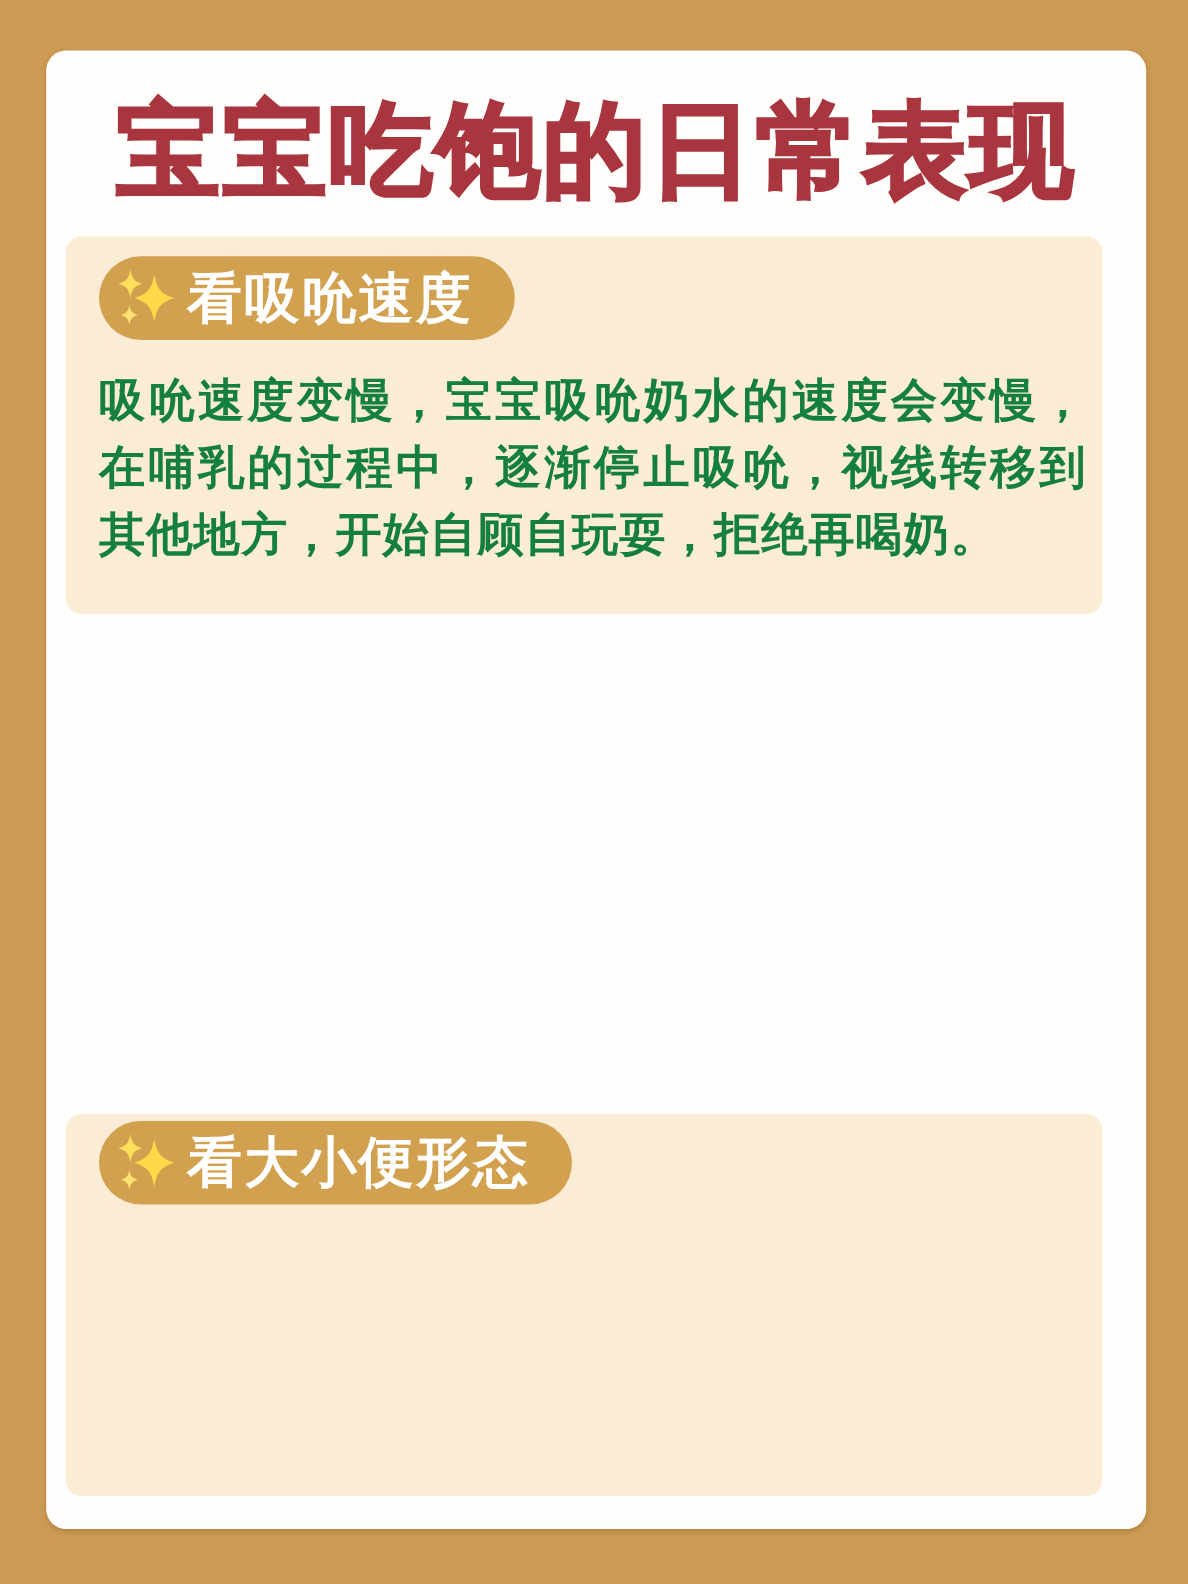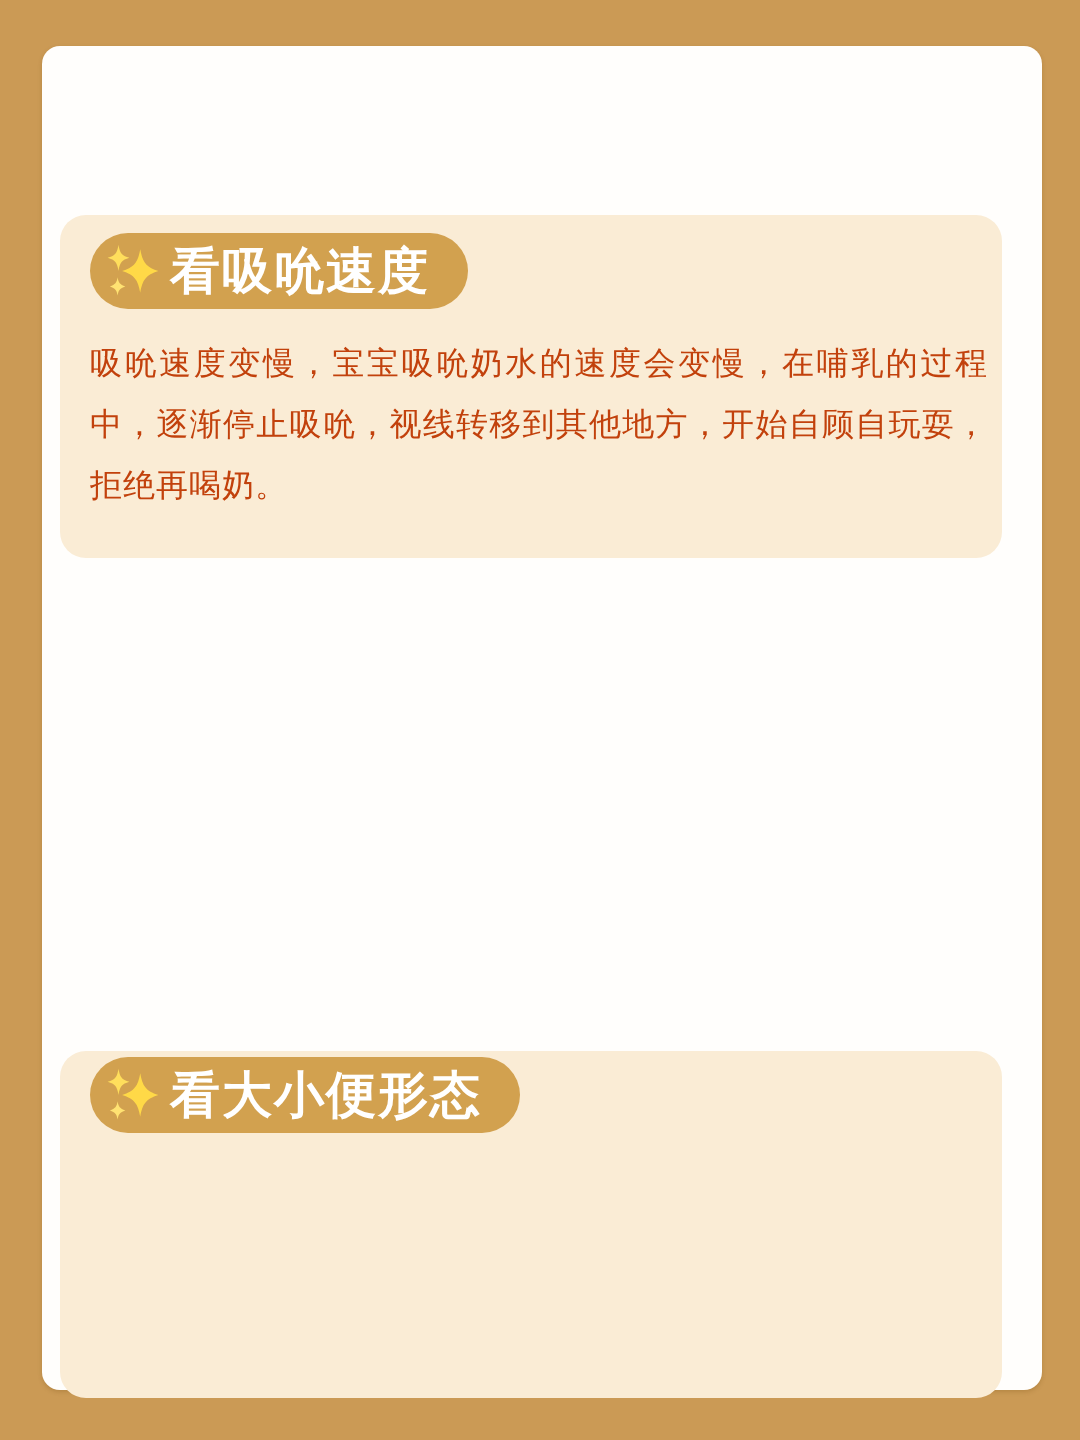--- a/index.html
+++ b/index.html
@@ -28,25 +28,25 @@
     font-weight: bold;
     letter-spacing: 3px;
     color: #A9353F;
     -webkit-text-stroke: 3px #A9353F;
   }
   .section-card {
     position: absolute;
     left: 18px;
     width: 942px;
     background: #FAECD5;
-    border-radius: 26px;
+    border-radius: 14px;
   }
   .card-1 { top: 169px; height: 343px; }
   .card-2 { top: 566px; height: 348px; }
-  .card-3 { top: 1005px; height: 347px; }
+  .card-3 { top: 967px; height: 347px; }
   .pill {
     position: absolute;
     left: 30px;
     display: inline-flex;
     align-items: center;
     gap: 8px;
     height: 76px;
     padding: 0 38px 0 14px;
     background: #D2A14F;
     border-radius: 38px;
@@ -58,33 +58,34 @@
     color: #FFFFFF;
     font-size: 50px;
     font-weight: bold;
     letter-spacing: 2px;
     white-space: nowrap;
   }
   .sparkles { width: 58px; height: 58px; flex: 0 0 auto; }
   .section-body {
     position: absolute;
     left: 30px; right: 14px; top: 118px;
-    font-size: 32px;
+    font-size: 42px;
     line-height: 61px;
-    font-weight: 400;
+    font-weight: 700;
     letter-spacing: 1px;
-    color: #c2410c;
+    color: #15803d;
     text-align: justify;
   }
 </style>
 </head>
 <body>
 
 <div class="frame">
 
+  <div class="page-title">宝宝吃饱的日常表现</div>
 
   <div class="section-card card-1">
     <div class="pill">
       <svg class="sparkles" viewBox="0 0 64 64" aria-hidden="true">
         <path d="M40 8 C42.5 22 46 27.5 60 32 C46 36.5 42.5 42 40 56 C37.5 42 34 36.5 20 32 C34 27.5 37.5 22 40 8 Z" fill="#FFD947"></path>
         <path d="M16 3 C17.5 12 19.5 15 28 17.5 C19.5 20 17.5 23 16 32 C14.5 23 12.5 20 4 17.5 C12.5 15 14.5 12 16 3 Z" fill="#FFDE5C"></path>
         <path d="M15 39 C16 45 17.5 47 23.5 49 C17.5 51 16 53 15 59 C14 53 12.5 51 6.5 49 C12.5 47 14 45 15 39 Z" fill="#FFE272"></path>
       </svg>
       <span class="pill-label">看吸吮速度</span>
     </div>

